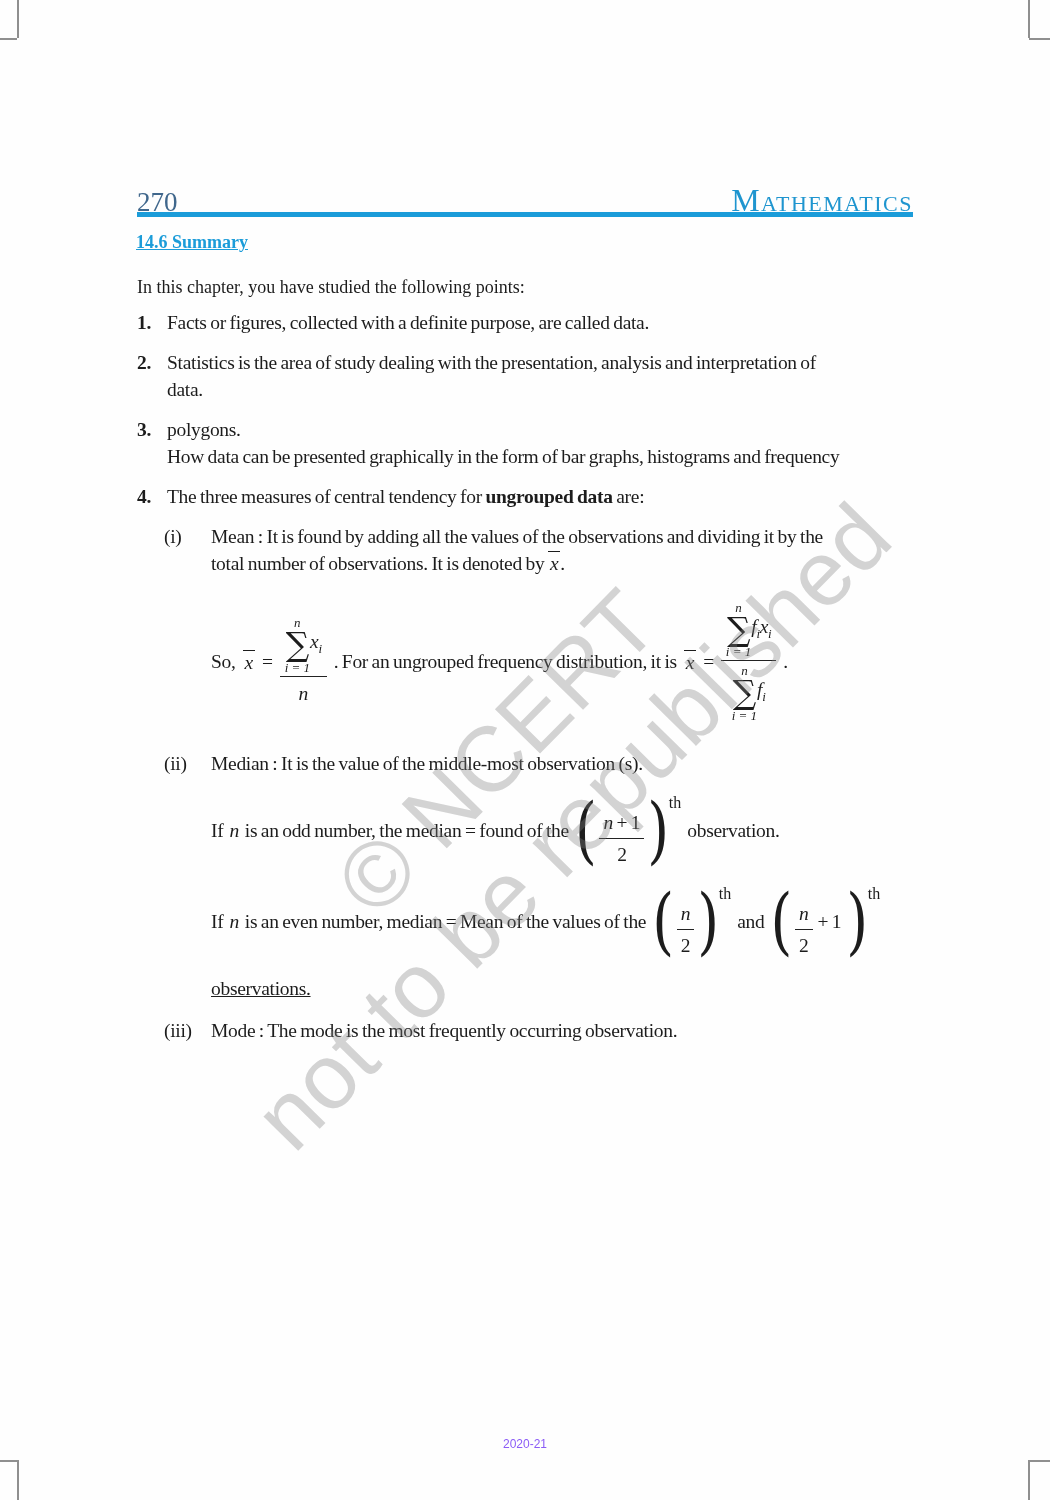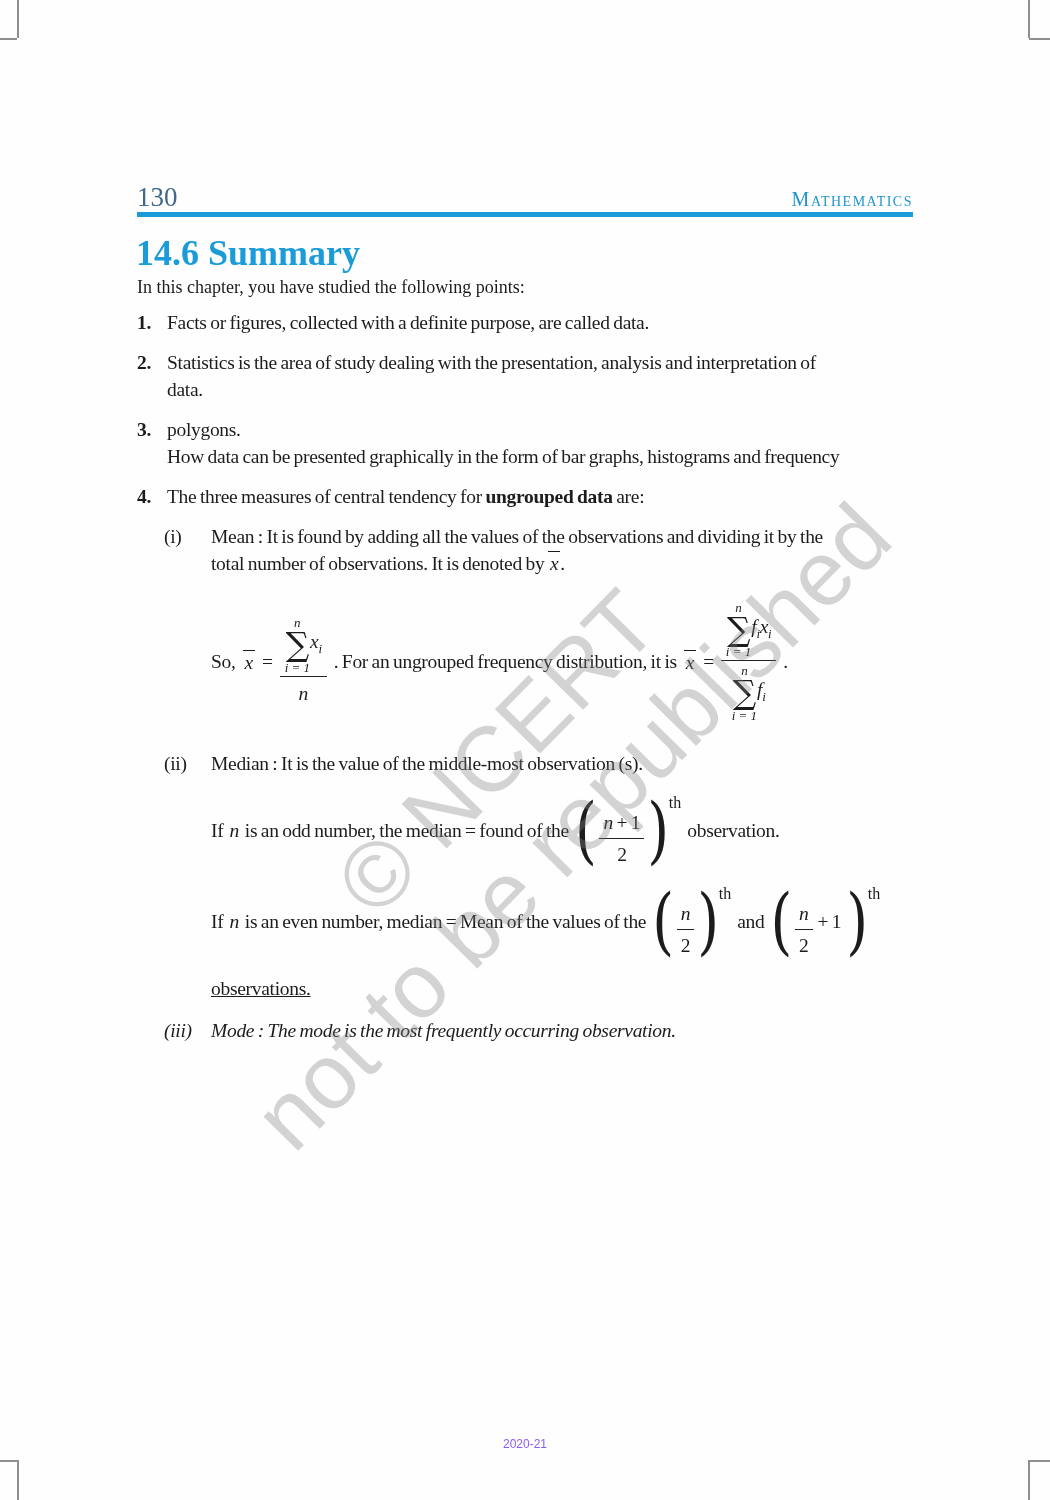--- a/index.html
+++ b/index.html
@@ -4,24 +4,24 @@
 <style>
   html,body{margin:0;padding:0;background:#ffffff;}
   .page{position:relative;width:1050px;height:1500px;background:#fefefe;overflow:hidden;
         font-family:"Liberation Serif",serif;color:#1c1c1c;}
   
   .crop{position:absolute;background:#8f8f8f;}
   
   .header{position:absolute;left:137px;top:182px;width:776px;display:flex;
           justify-content:space-between;align-items:baseline;z-index:1;}
   .page-num{font-size:27px;color:#40678c;}
-  .running-head{font-size:20px;font-variant:small-caps;letter-spacing:1.5px;color:#1f95cf;}
+  .running-head{font-size:32px;font-variant:small-caps;letter-spacing:1.5px;color:#1f95cf;}
   .rule{position:absolute;left:137px;top:212px;width:776px;height:5px;background:#1b9cd9;z-index:1;}
-  .heading{position:absolute;left:136px;top:232px;margin:0;font-size:36px;font-weight:bold;
-           color:#1b9cd9;z-index:1;}
+  .heading{position:absolute;left:136px;top:232px;margin:0;font-size:18px;font-weight:bold;
+           color:#1b9cd9;z-index:1;text-decoration:underline;}
   .intro{position:absolute;left:137px;top:277px;margin:0;font-size:18px;z-index:1;}
   
   .content{position:absolute;left:137px;top:309px;width:800px;font-size:19.5px;line-height:27px;
            letter-spacing:-0.3px;word-spacing:-1px;z-index:1;}
   .li{display:flex;margin-bottom:13px;}
   .li .num{width:30px;flex:none;font-weight:bold;}
   .line{white-space:nowrap;}
   .sub{display:flex;margin-top:13px;}
   .sub .slabel{flex:none;width:47px;margin-left:27px;}
   .sub .sbody{flex:1;min-width:0;}
@@ -75,21 +75,21 @@
   <span class="crop" style="left:0;top:1460px;width:17px;height:1.5px;"></span>
   <span class="crop" style="left:1028px;top:1460px;width:1.5px;height:40px;"></span>
   <span class="crop" style="left:1029px;top:1460px;width:21px;height:1.5px;"></span>
 
   <div class="watermark">
     <span class="wm1">© NCERT</span>
     <span class="wm2">not to be republished</span>
   </div>
 
   <div class="header">
-    <span class="page-num">130</span>
+    <span class="page-num">270</span>
     <span class="running-head">Mathematics</span>
   </div>
   <div class="rule"></div>
 
   <h2 class="heading">14.6 Summary</h2>
   <p class="intro">In this chapter, you have studied the following points:</p>
 
   <div class="content">
 
     <div class="li">
@@ -220,21 +220,21 @@
             </span>
             <span class="paren">)</span>
             <span class="th">th</span>
           </span>
         </div>
 
         <div class="plainline">observations.</div>
       </div>
     </div>
 
-    <div class="sub" style="font-style:italic;">
+    <div class="sub" style="">
       <span class="slabel">(iii)</span>
       <div class="sbody">
         <div class="line">Mode : The mode is the most frequently occurring observation.</div>
       </div>
     </div>
 
   </div>
 
   <div class="footer">2020-21</div>
 

